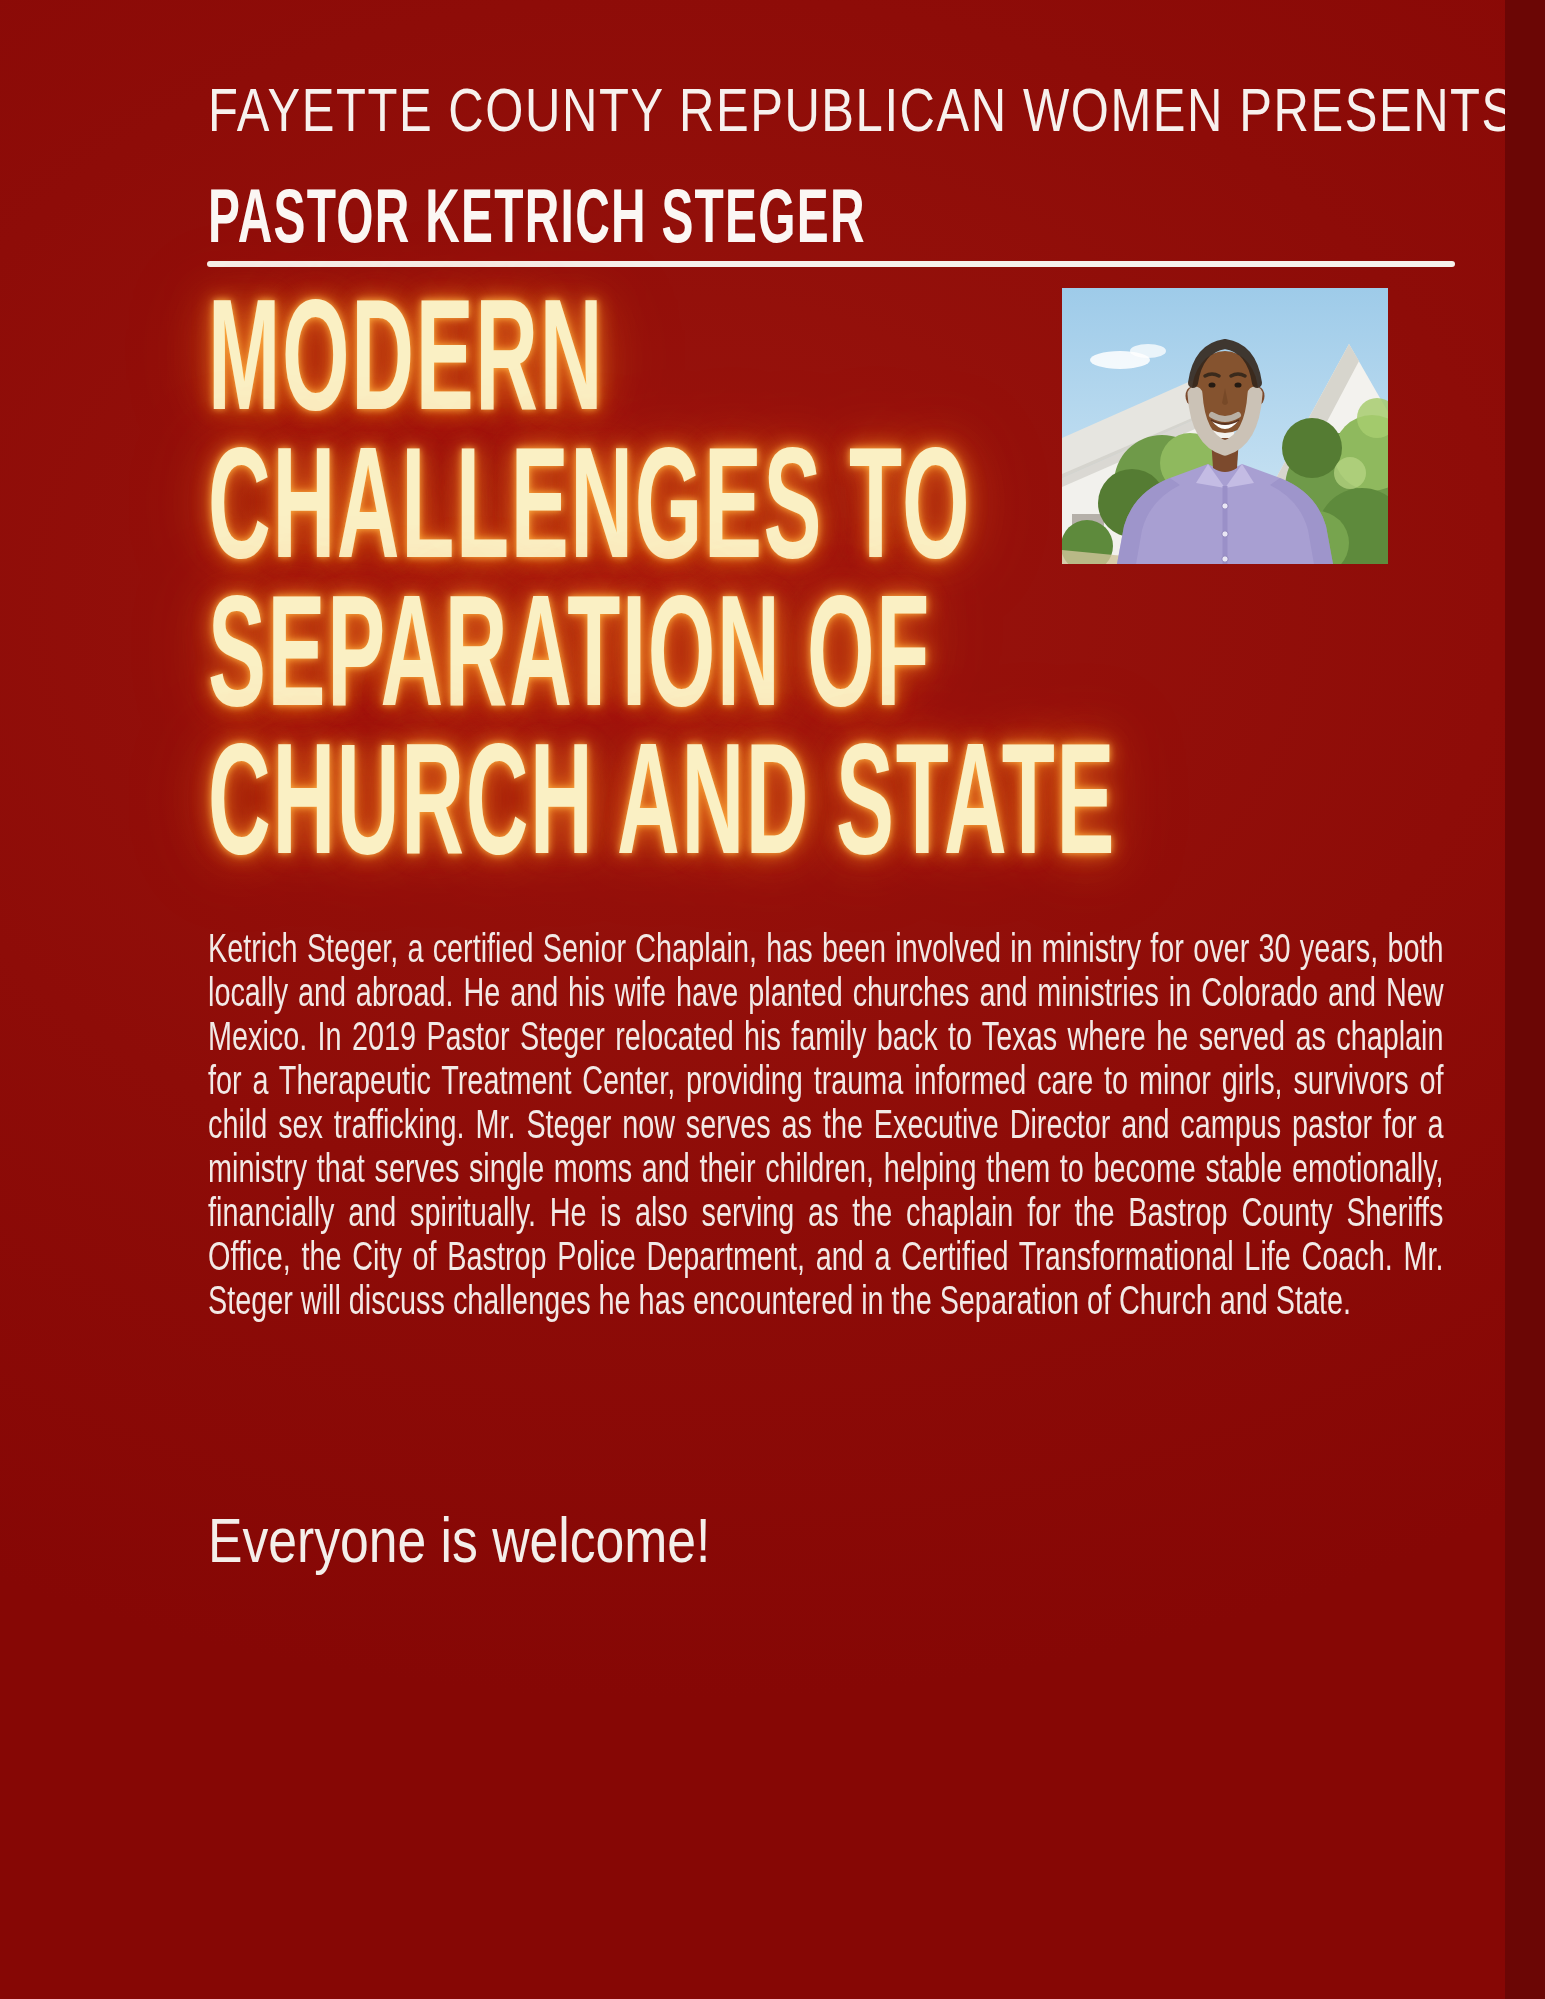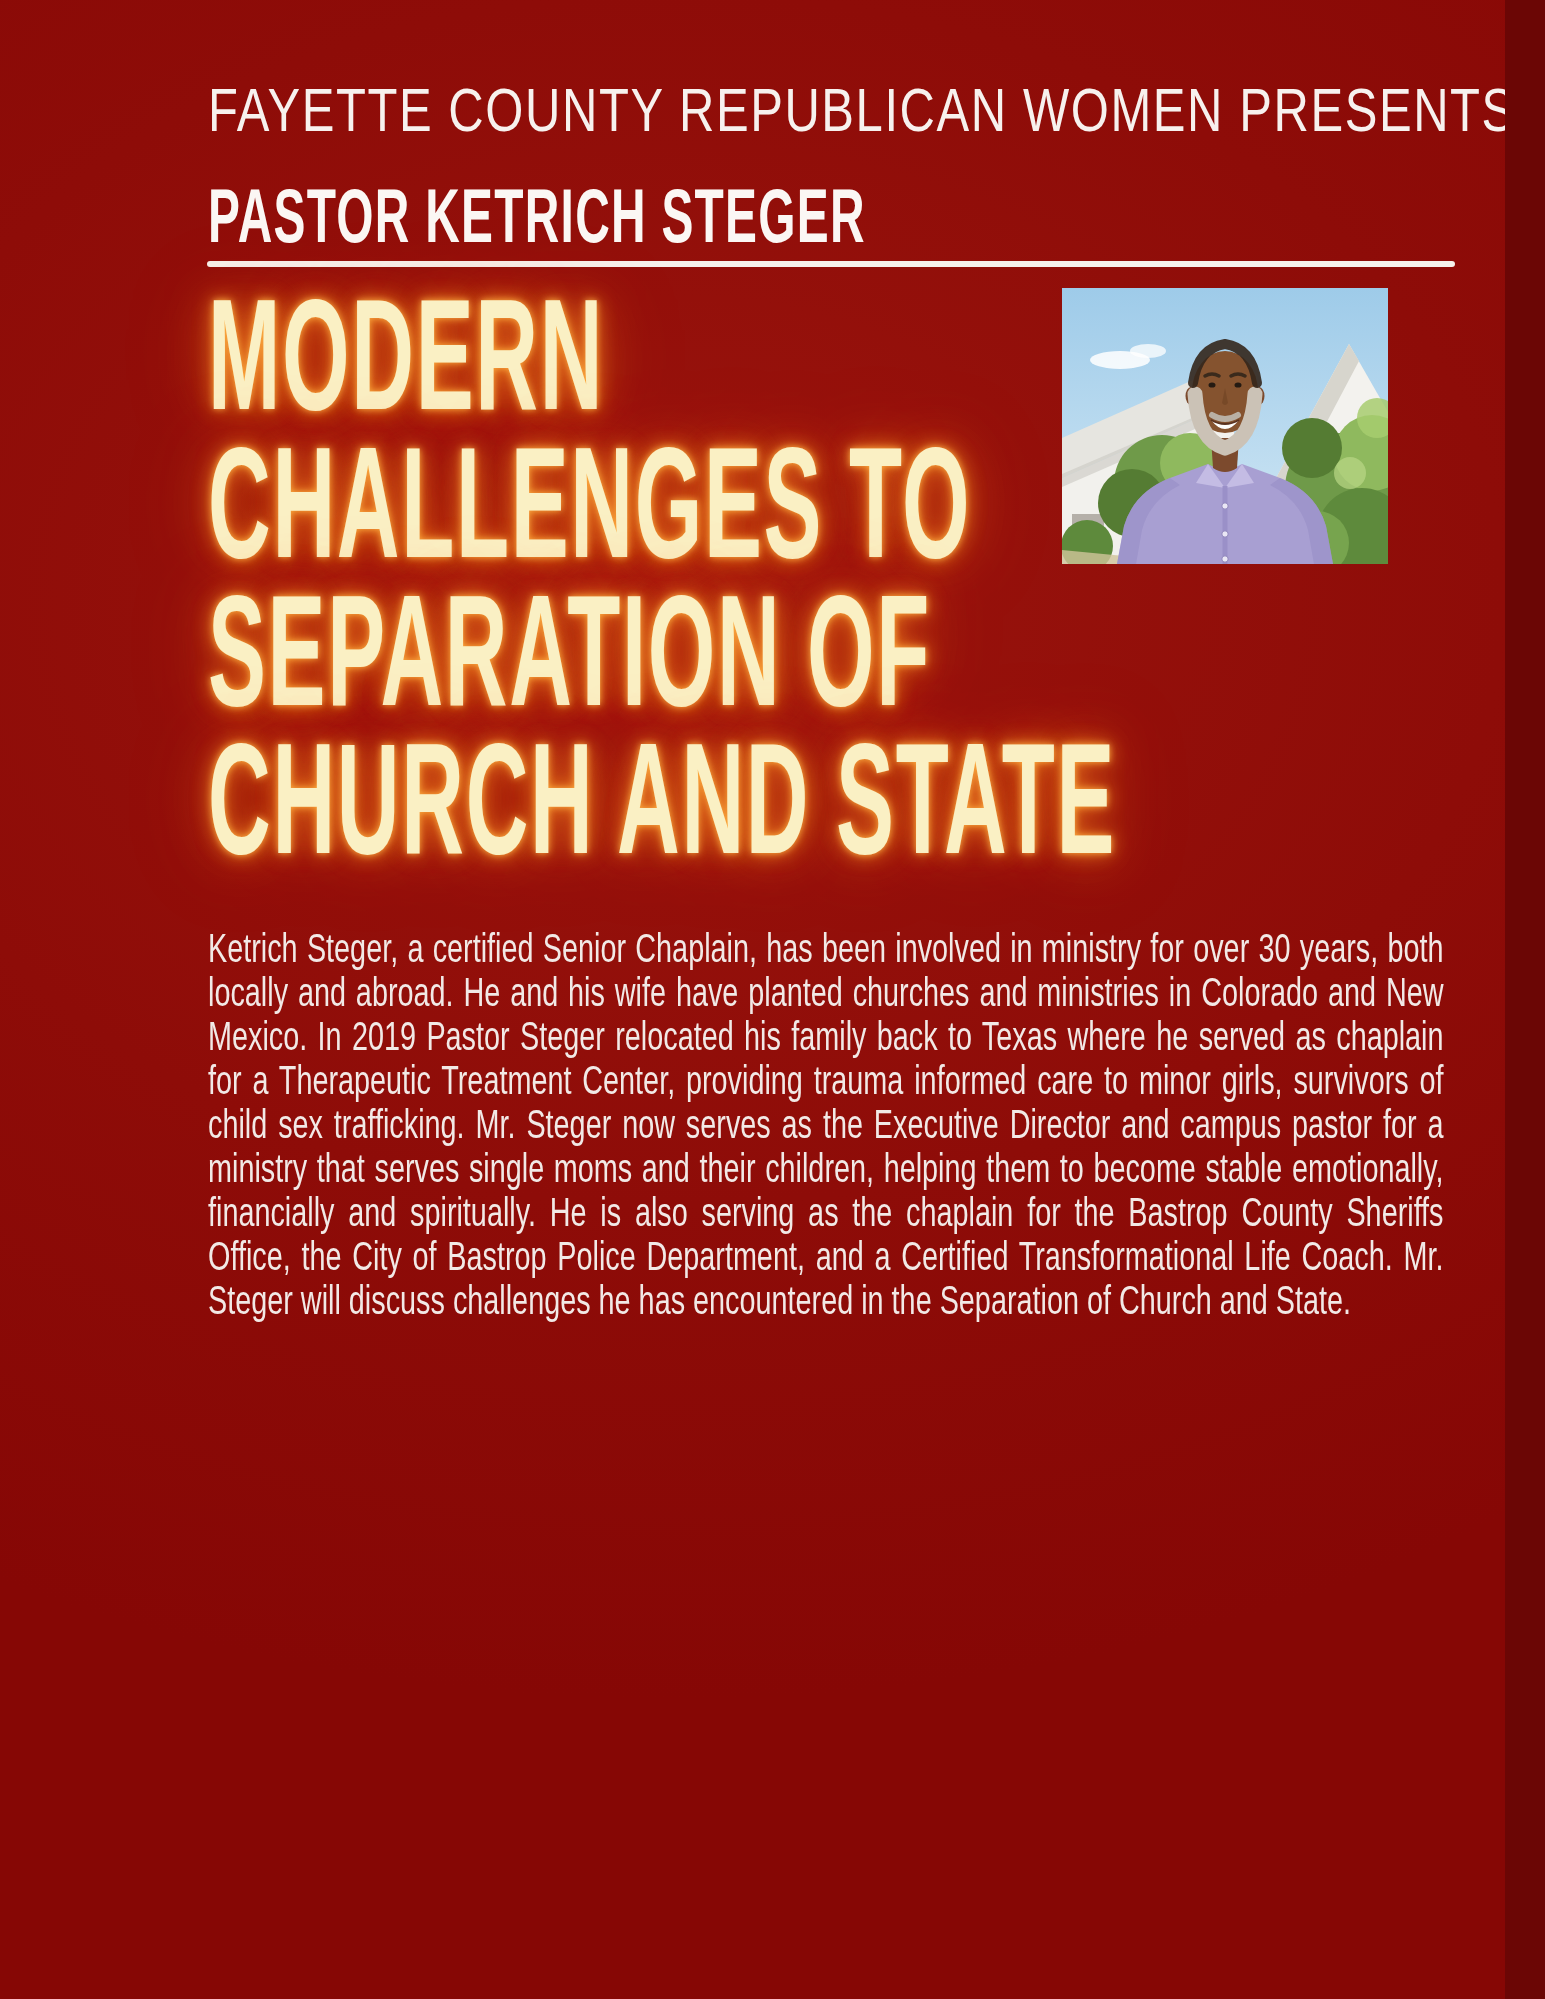--- a/index.html
+++ b/index.html
@@ -140,15 +140,16 @@
       <path d="M163,100 L160,115 Q163,119 166,115 Z" fill="#734526" opacity="0.75"></path>
       <path d="M150,127 Q163,135 176,127" stroke="#b9b0a4" stroke-width="6" fill="none" stroke-linecap="round"></path>
       <path d="M149,132 Q163,150 177,132 Q163,140 149,132 Z" fill="#fdfdfb"></path>
       <path d="M149,132 Q163,140 177,132" stroke="#5a3320" stroke-width="2" fill="none"></path>
     </svg>
   </div>
 
   <p class="bio">Ketrich Steger, a certified Senior Chaplain, has been involved in ministry for over 30 years, both locally and abroad.  He and his wife have planted churches and ministries in Colorado and New Mexico. In 2019 Pastor Steger relocated his family back to Texas where he served as chaplain for a Therapeutic Treatment Center, providing trauma informed care to minor girls, survivors of child sex trafficking. Mr. Steger now serves as the Executive Director and campus pastor for a ministry that serves single moms and their children, helping them to become stable emotionally, financially and spiritually.  He is also serving as the chaplain for the Bastrop County Sheriffs Office, the City of Bastrop Police Department, and a Certified Transformational Life Coach.  Mr. Steger will discuss challenges he has encountered in the Separation of Church and State.</p>
 
   <div class="details">
+    <div><span class="squish">Everyone is welcome!</span></div>
   </div>
 
 </div>
 
 </body></html>

